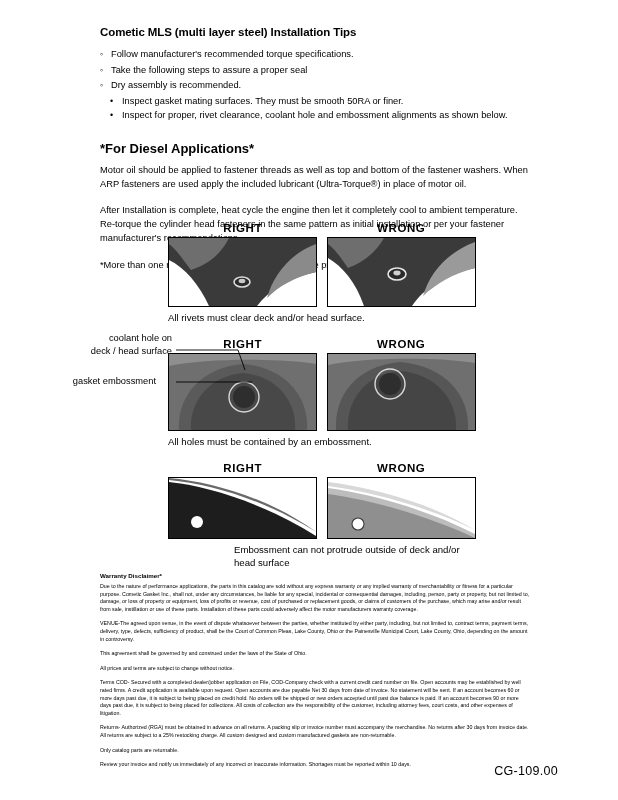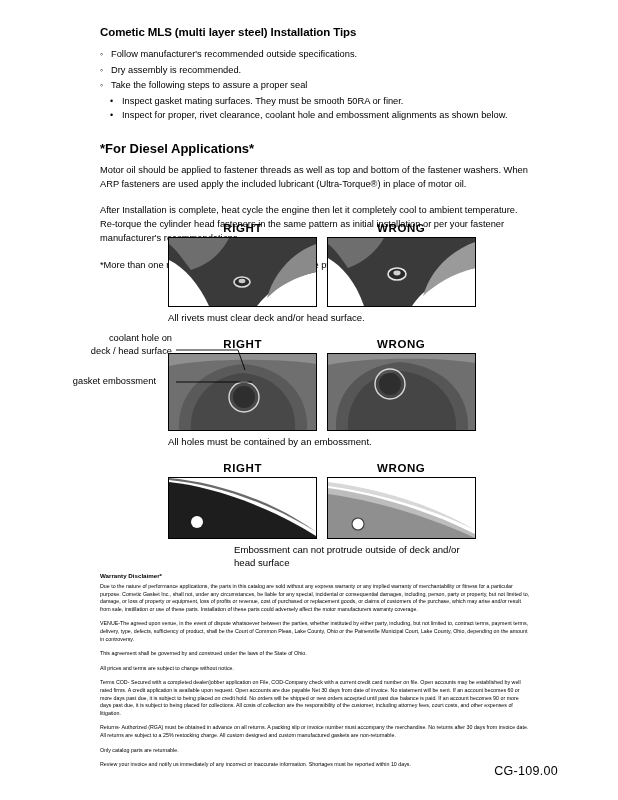--- a/index.html
+++ b/index.html
@@ -171,23 +171,23 @@
 </style>
 </head>
 <body>
 
 <div class="page">
 
   <div class="content">
     <h1 class="title">Cometic MLS (multi layer steel) Installation Tips</h1>
 
     <ul class="bullets">
-      <li>Follow manufacturer's recommended outside specifications.</li>
+      <li>Follow manufacturer's recommended torque specifications.</li>
+      <li>Take the following steps to assure a proper seal</li>
       <li>Dry assembly is recommended.</li>
-      <li>Take the following steps to assure a proper seal</li>
     </ul>
     <ul class="sub">
       <li>Inspect gasket mating surfaces.  They must be smooth 50RA or finer.</li>
       <li>Inspect for proper, rivet clearance, coolant hole and embossment alignments as shown below.</li>
     </ul>
 
     <h2 class="subhead">*For Diesel Applications*</h2>
     <p class="para">Motor oil should be applied to fastener threads as well as top and bottom of the fastener washers. When ARP fasteners are used apply the included lubricant (Ultra-Torque®) in place of motor oil.</p>
     <p class="para">After Installation is complete, heat cycle the engine then let it completely cool to ambient temperature.  Re-torque the cylinder head fasteners in the same pattern as initial installation or per your fastener manufacturer's recommendations.</p>
     <p class="para tight">*More than one re-torque may be required to achieve proper fastener stretch*</p>

